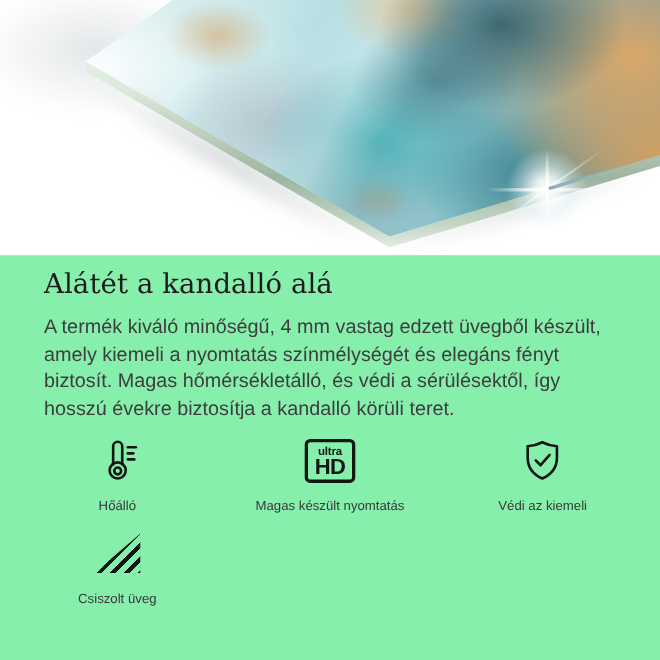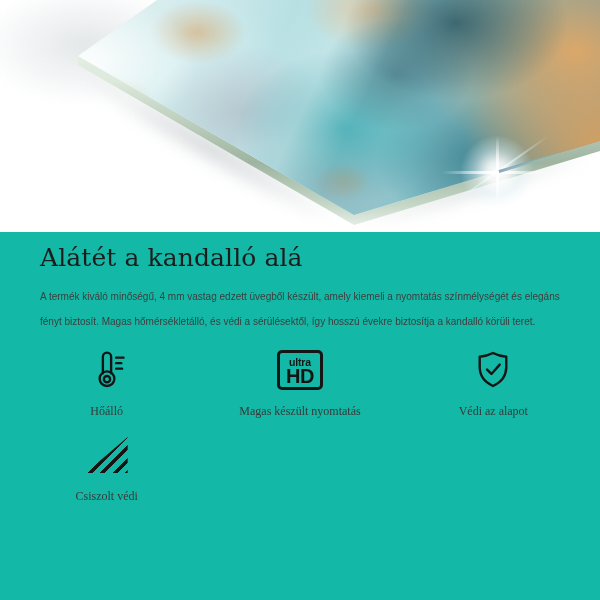--- a/index.html
+++ b/index.html
@@ -1,17 +1,17 @@
 <!DOCTYPE html>
 <html><head>
 <meta charset="utf-8">
 <style>
   html,body{margin:0;padding:0;background:#ffffff;}
   body{width:600px;height:600px;overflow:hidden;font-family:"Liberation Sans",sans-serif;}
-  .page{width:600px;height:600px;position:relative;background:#14b8a6;}
+  .page{width:600px;height:600px;position:relative;background:#86efac;}
 
   
   .hero{position:relative;width:600px;height:232px;background:#fff;overflow:hidden;}
   .wash{position:absolute;left:-30px;top:-20px;width:230px;height:130px;border-radius:50%;
     background:radial-gradient(ellipse at center, rgba(205,211,214,0.55), rgba(205,211,214,0) 65%);
     filter:blur(5px);}
   .shadow-left{position:absolute;left:59px;top:130px;width:300px;height:36px;border-radius:50%;
     background:radial-gradient(ellipse at center, rgba(128,139,144,0.32), rgba(128,139,144,0) 70%);
     transform:rotate(30deg);filter:blur(6px);}
   .shadow-right{position:absolute;left:343px;top:176px;width:260px;height:28px;border-radius:50%;
@@ -50,27 +50,27 @@
     background:linear-gradient(to bottom, rgba(255,255,255,0), #fff 50%, rgba(255,255,255,0));}
   .sparkle .ray-d{position:absolute;left:-62px;top:-1px;width:124px;height:2px;transform:rotate(-35deg);
     background:linear-gradient(to right, rgba(170,215,228,0), rgba(225,245,250,0.9) 50%, rgba(170,215,228,0));}
   .sparkle .edge-glint{position:absolute;left:2px;top:-2px;width:72px;height:3px;transform:rotate(-16.7deg);transform-origin:left center;
     background:linear-gradient(to right, rgba(40,96,130,0.55), rgba(120,200,220,0.35), rgba(120,200,220,0));}
 
   
   .content{padding:0 40px;}
   h1{margin:8px 0 0 0;font-family:"DejaVu Serif",serif;font-weight:400;
      font-size:25px;line-height:35px;color:#1c1c1c;letter-spacing:0.1px;}
-  .desc{margin:10px 0 0 0;max-width:527px;font-size:10px;line-height:24.5px;color:#3d3d3d;}
+  .desc{margin:10px 0 0 0;max-width:527px;font-size:18px;line-height:24.5px;color:#3d3d3d;}
 
   
   .features{margin:14px -30px 0 -30px;display:grid;grid-template-columns:repeat(3,1fr);row-gap:14px;}
   .feature{display:flex;flex-direction:column;}
   .icon-wrap{height:44px;display:flex;align-items:center;justify-content:center;}
-  .feature-label{margin-top:12px;font-size:12px;color:#383838;text-align:center;font-family:Liberation Serif, serif;}
+  .feature-label{margin-top:12px;font-size:12px;color:#383838;text-align:center;}
   .uhd-box{width:40px;height:34px;border:3px solid #151515;border-radius:5px;
     display:flex;flex-direction:column;align-items:center;justify-content:center;color:#151515;}
   .uhd-top{font-size:10.5px;font-weight:700;line-height:11px;letter-spacing:-0.2px;}
   .uhd-bottom{font-size:20px;font-weight:800;line-height:16px;letter-spacing:-0.5px;}
   .edges-shape{width:42px;height:36px;
     background:repeating-linear-gradient(135deg, #151515 0px, #151515 3.6px, rgba(0,0,0,0) 3.6px, rgba(0,0,0,0) 8.8px);
     clip-path:polygon(0 100%, 100% 0, 100% 100%);}
 </style>
 </head>
 <body>
@@ -127,27 +127,27 @@
 
       <div class="feature">
         <div class="icon-wrap">
           <svg width="44" height="44" viewBox="0 0 48 48">
             <g fill="none" stroke="#151515" stroke-width="2.6" stroke-linecap="round" stroke-linejoin="round">
               <path d="M24 5.5C28.4 7.8 33.2 9.1 38.5 9.5L38.5 20.8C38.5 30.5 32.9 37.4 24 41.5C15.1 37.4 9.5 30.5 9.5 20.8L9.5 9.5C14.8 9.1 19.6 7.8 24 5.5Z"></path>
               <path d="M17.5 23.5l4.8 4.8 9-10.2"></path>
             </g>
           </svg>
         </div>
-        <div class="feature-label">Védi az alapot</div>
+        <div class="feature-label">Védi az kiemeli</div>
       </div>
 
 
       <div class="feature">
         <div class="icon-wrap">
           <div class="edges-shape"></div>
         </div>
-        <div class="feature-label">Csiszolt védi</div>
+        <div class="feature-label">Csiszolt üveg</div>
       </div>
 
 
     </div>
   </div>
 </div>
 
 </body></html>

